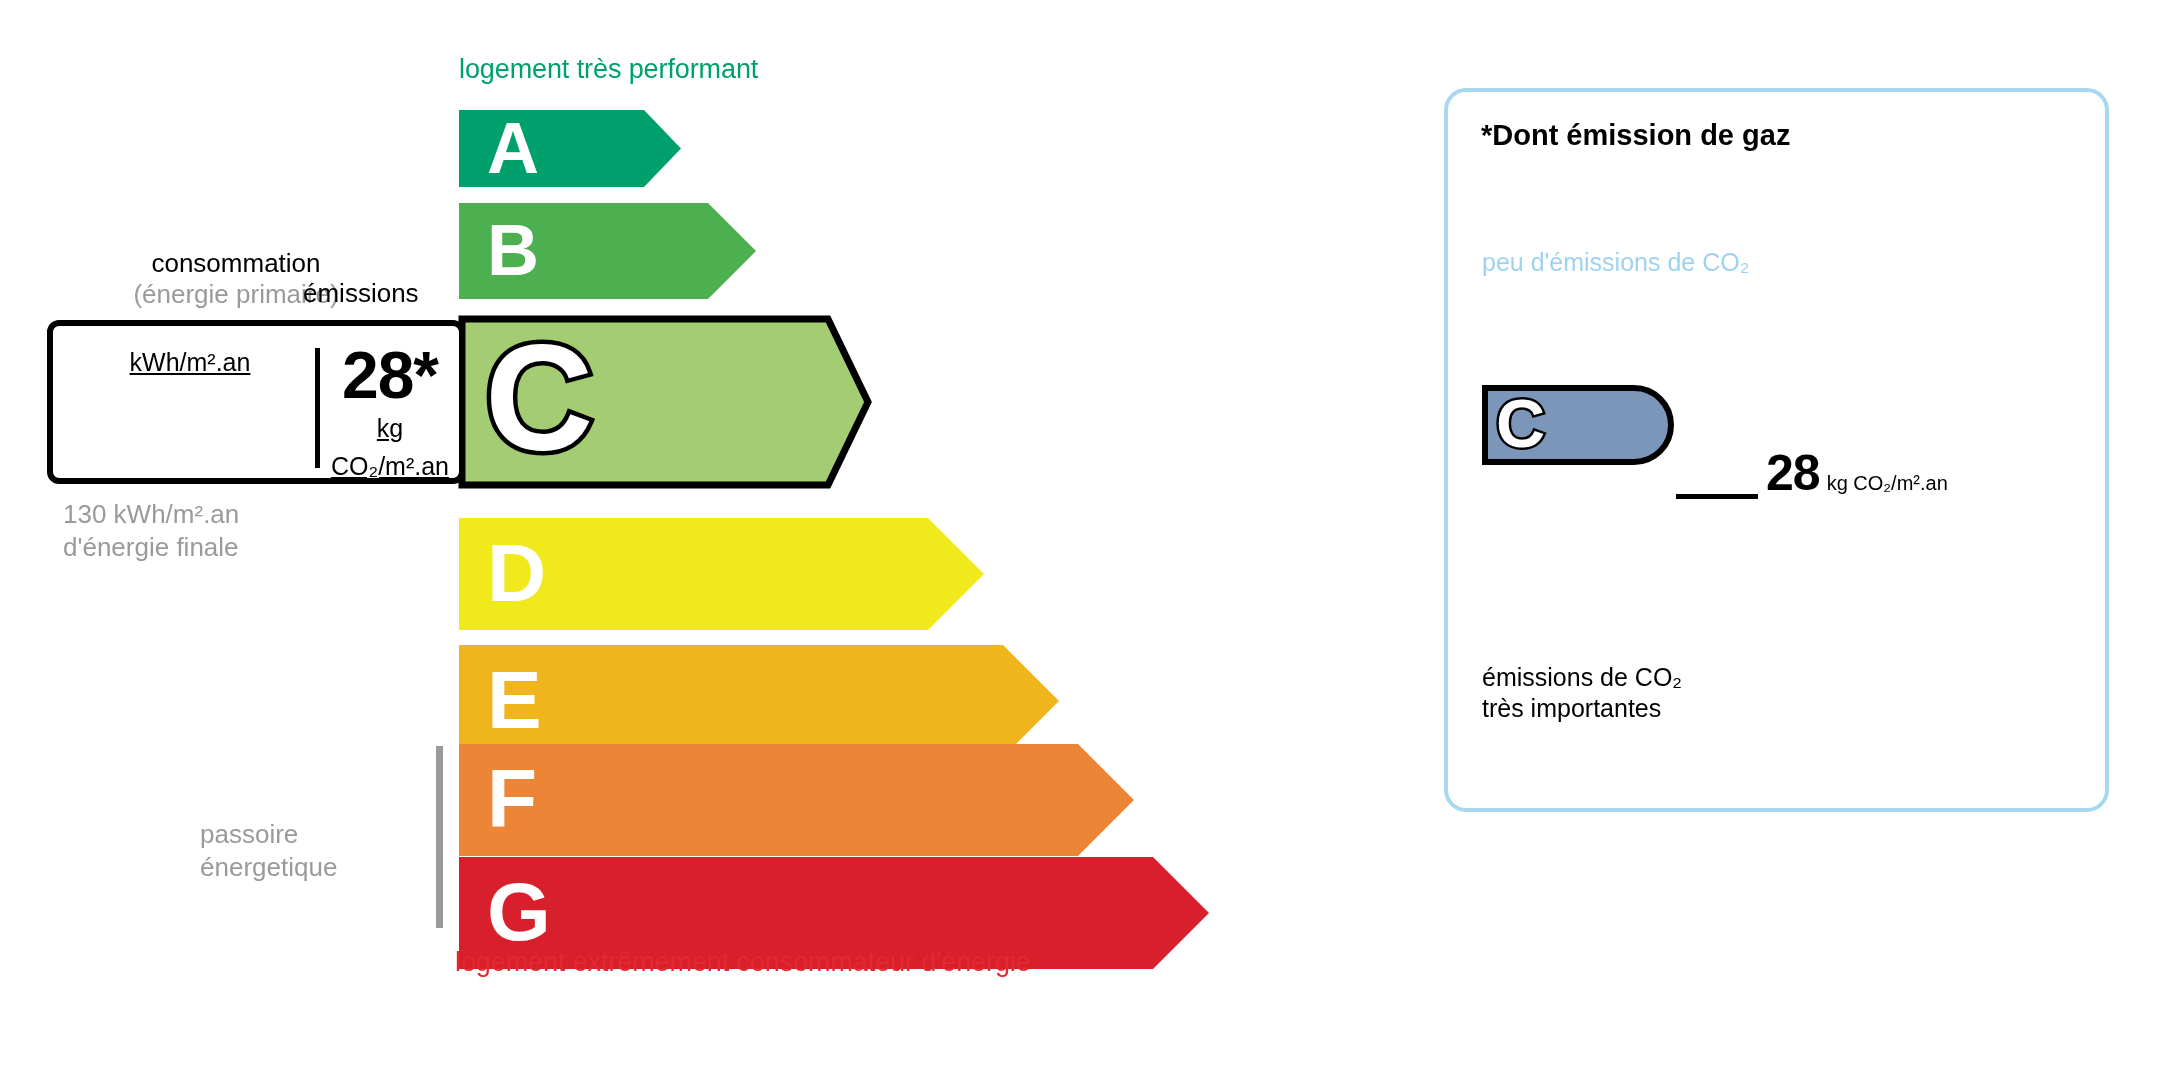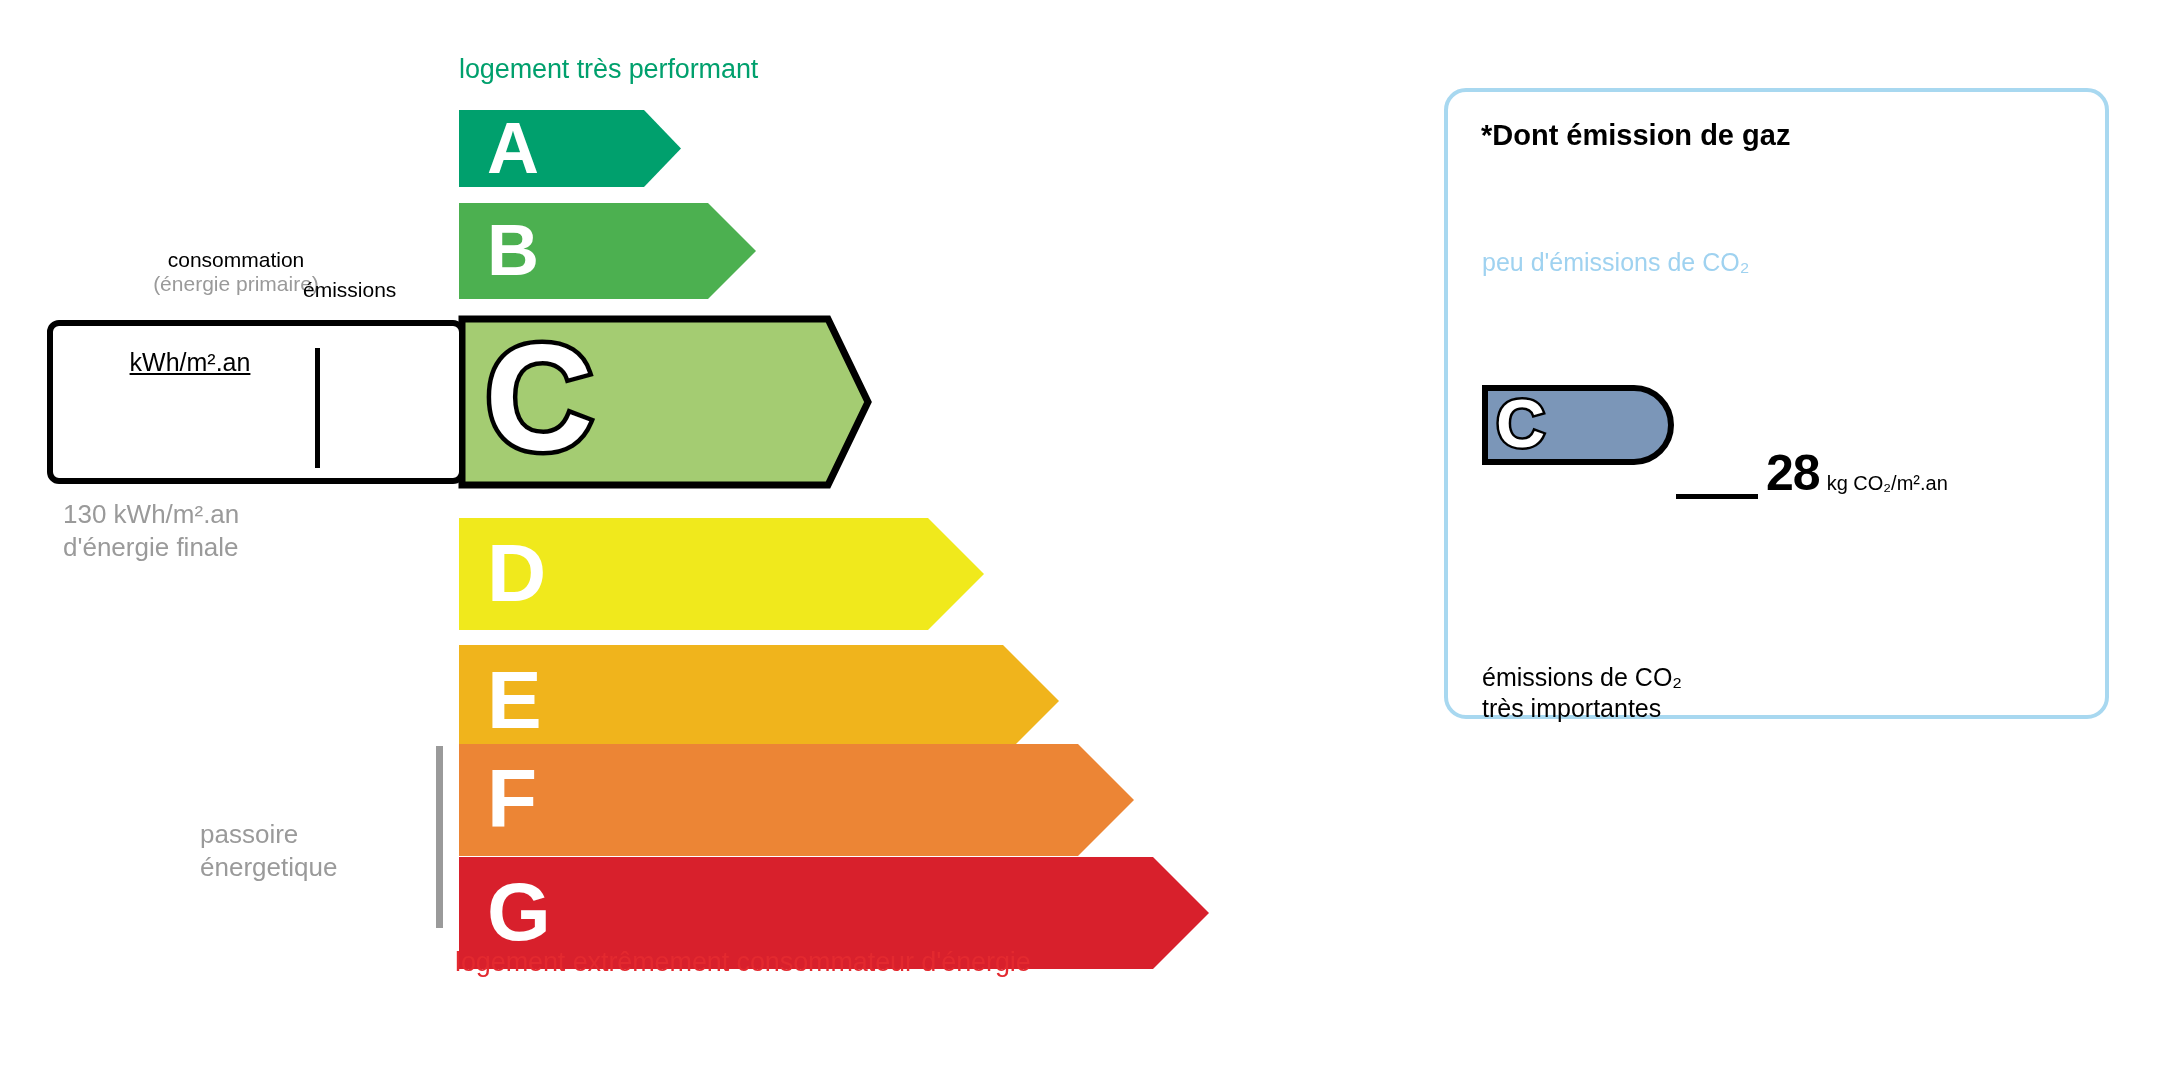--- a/index.html
+++ b/index.html
@@ -109,21 +109,21 @@
     color: #000;
     line-height: 1.5;
     margin-top: 2px;
     text-decoration: underline;
   }
   #cell-conso { left: 12px; width: 250px; }
   #cell-emis  { left: 267px; width: 140px; }
 
   .hdr-label {
     position: absolute;
-    font-size: 21px;
+    font-size: 26px;
     color: #000;
     white-space: nowrap;
   }
   #hdr-conso {
     left: 66px;
     top: 248px;
     width: 340px;
     text-align: center;
   }
   #hdr-conso .sub { color: #9a9a9a; display: block; }
@@ -160,21 +160,21 @@
     color: #9a9a9a;
     line-height: 1.27;
   }
 
   
   #ges-panel {
     position: absolute;
     left: 1444px;
     top: 88px;
     width: 665px;
-    height: 631px;
+    height: 724px;
     border: 4px solid #a8d8f0;
     border-radius: 22px;
     background: #fff;
     box-sizing: border-box;
     padding-left: 40px;
   }
   #ges-title {
     position: absolute;
     left: 33px;
     top: 25px;
@@ -352,20 +352,24 @@
     <span>consommation</span>
     <span class="sub">(énergie primaire)</span>
   </div>
   <div class="hdr-label" id="hdr-emis">émissions</div>
 
   <div id="value-box">
     <div id="value-divider"></div>
     <div class="vcell" id="cell-conso">
       <div class="unit">kWh/m².an</div>
     </div>
+    <div class="vcell" id="cell-emis">
+      <div class="num">28*</div>
+      <div class="unit">kg CO₂/m².an</div>
+    </div>
   </div>
 
   <div id="final-energy">
     <div>130 kWh/m².an</div>
     <div>d'énergie finale</div>
   </div>
 
   <div id="passoire-bar"></div>
   <div id="passoire-text">
     <div>passoire</div>

